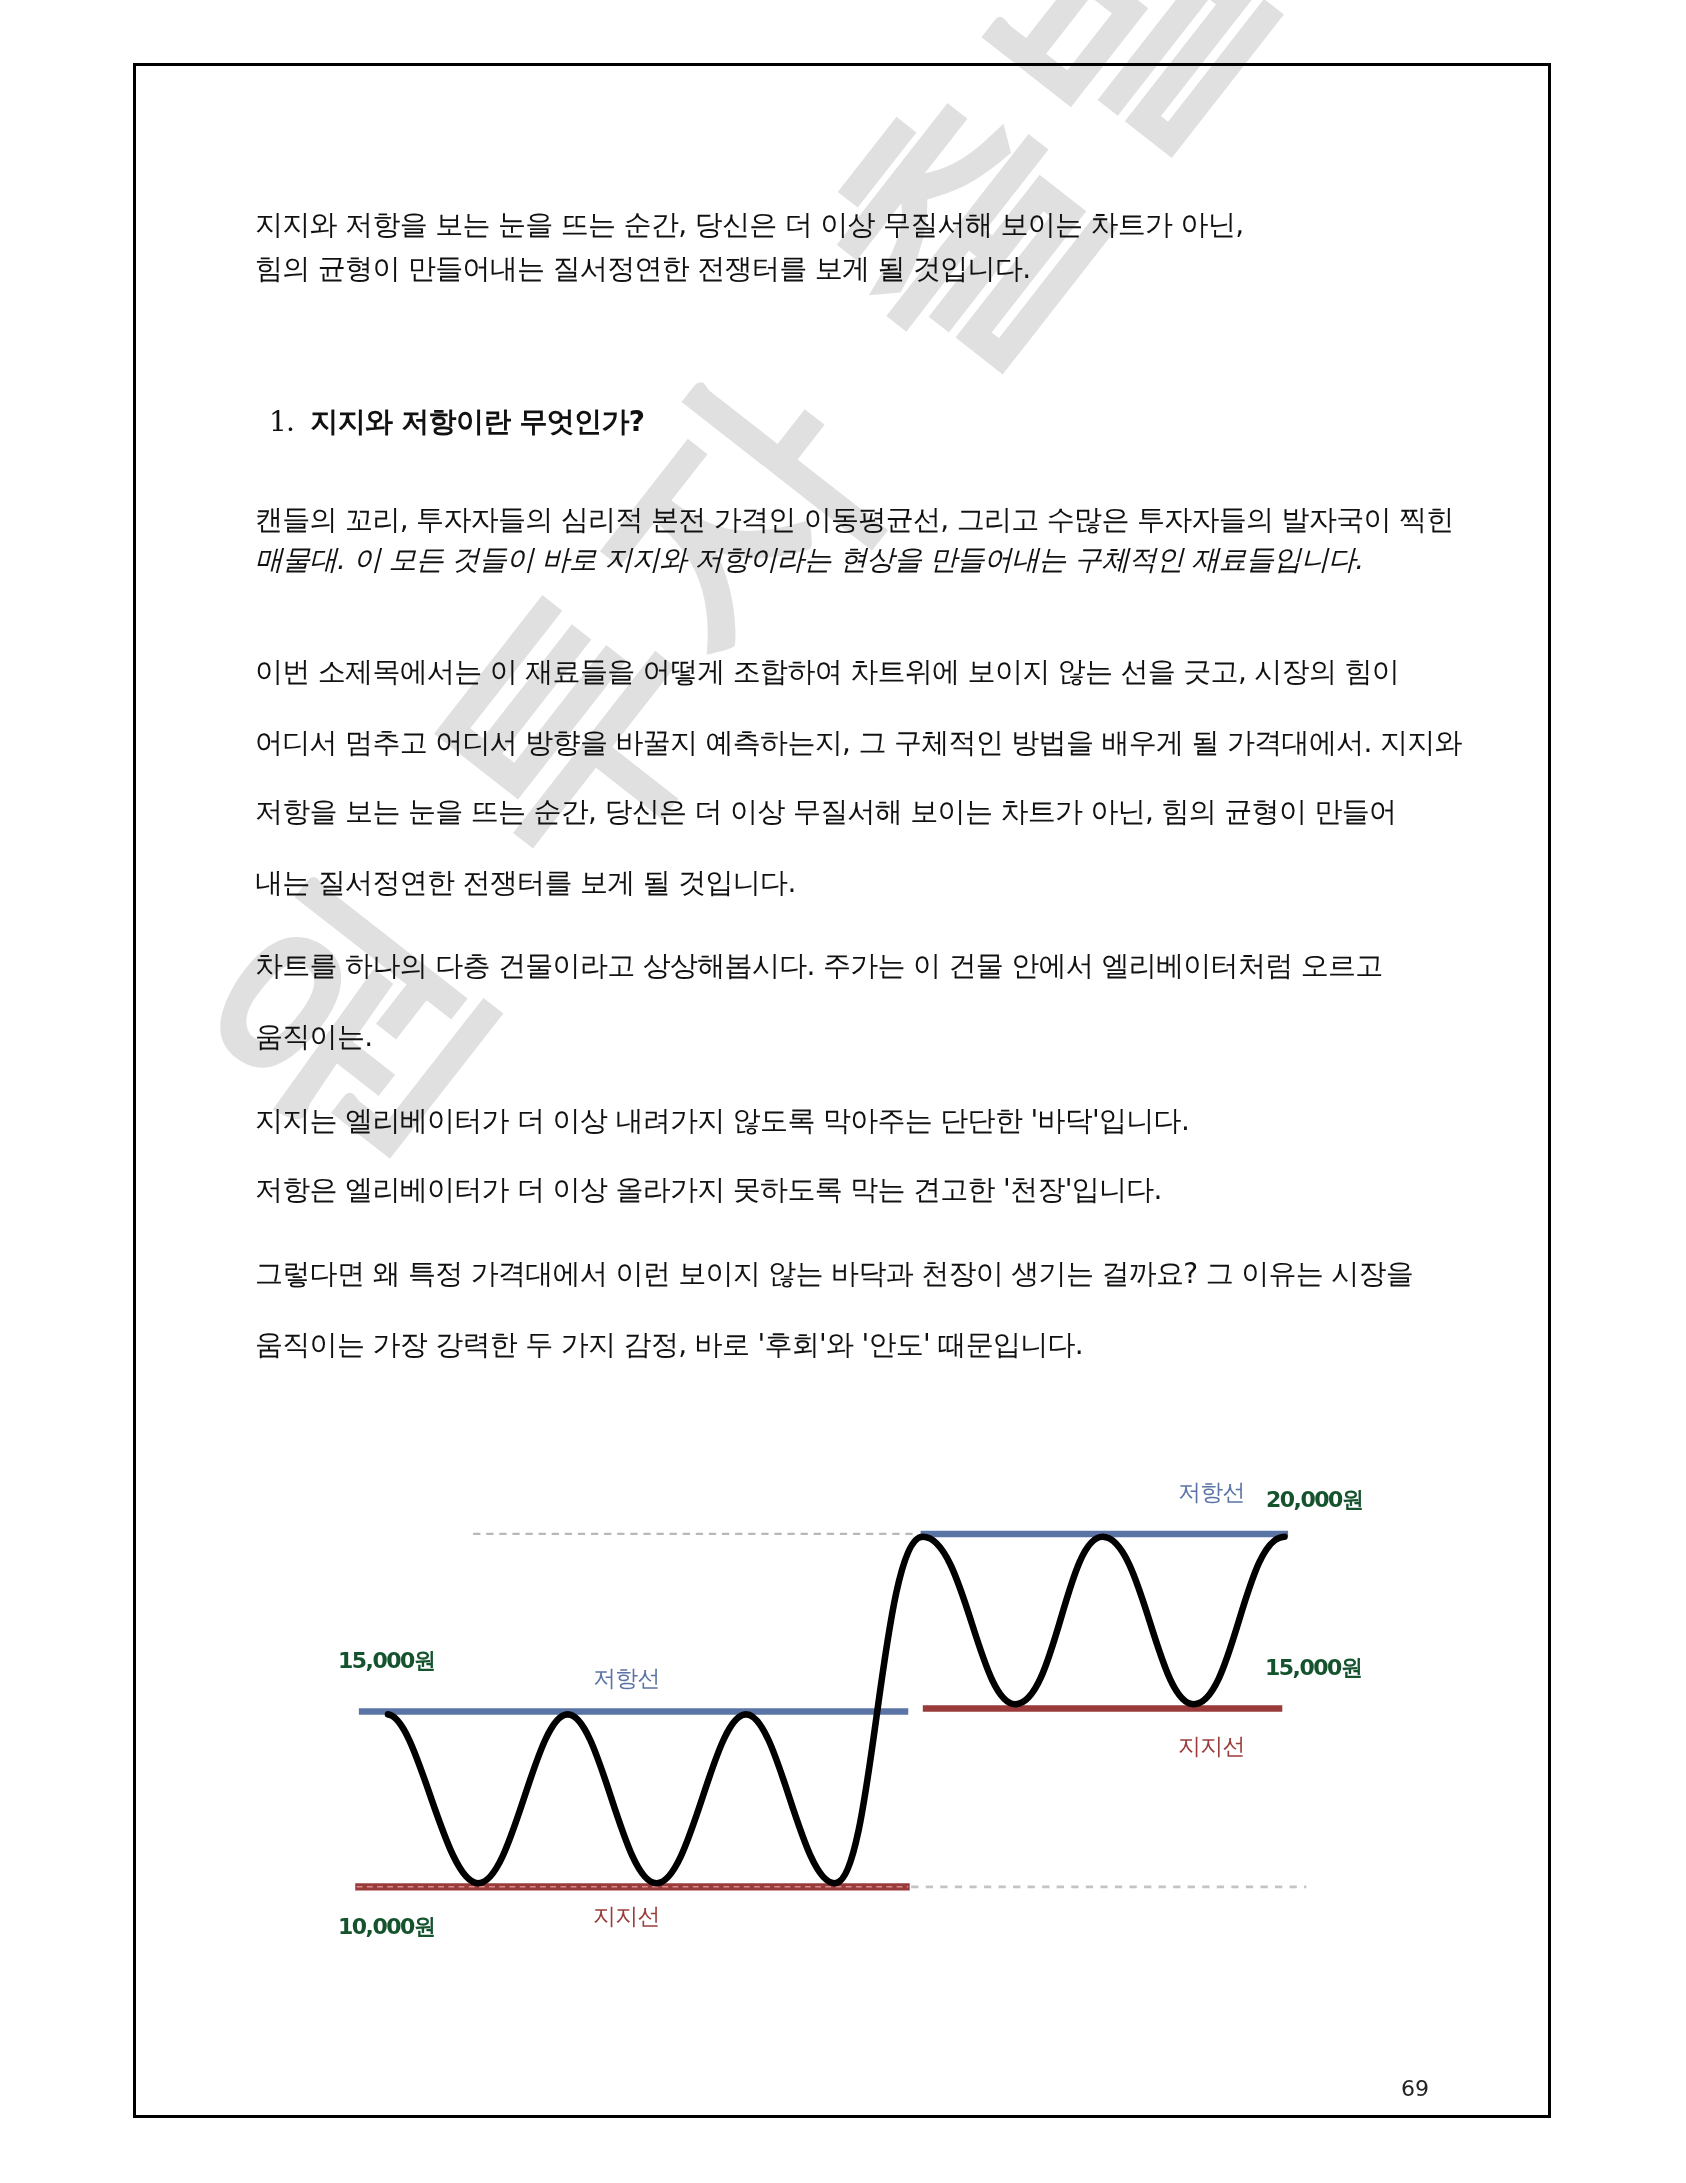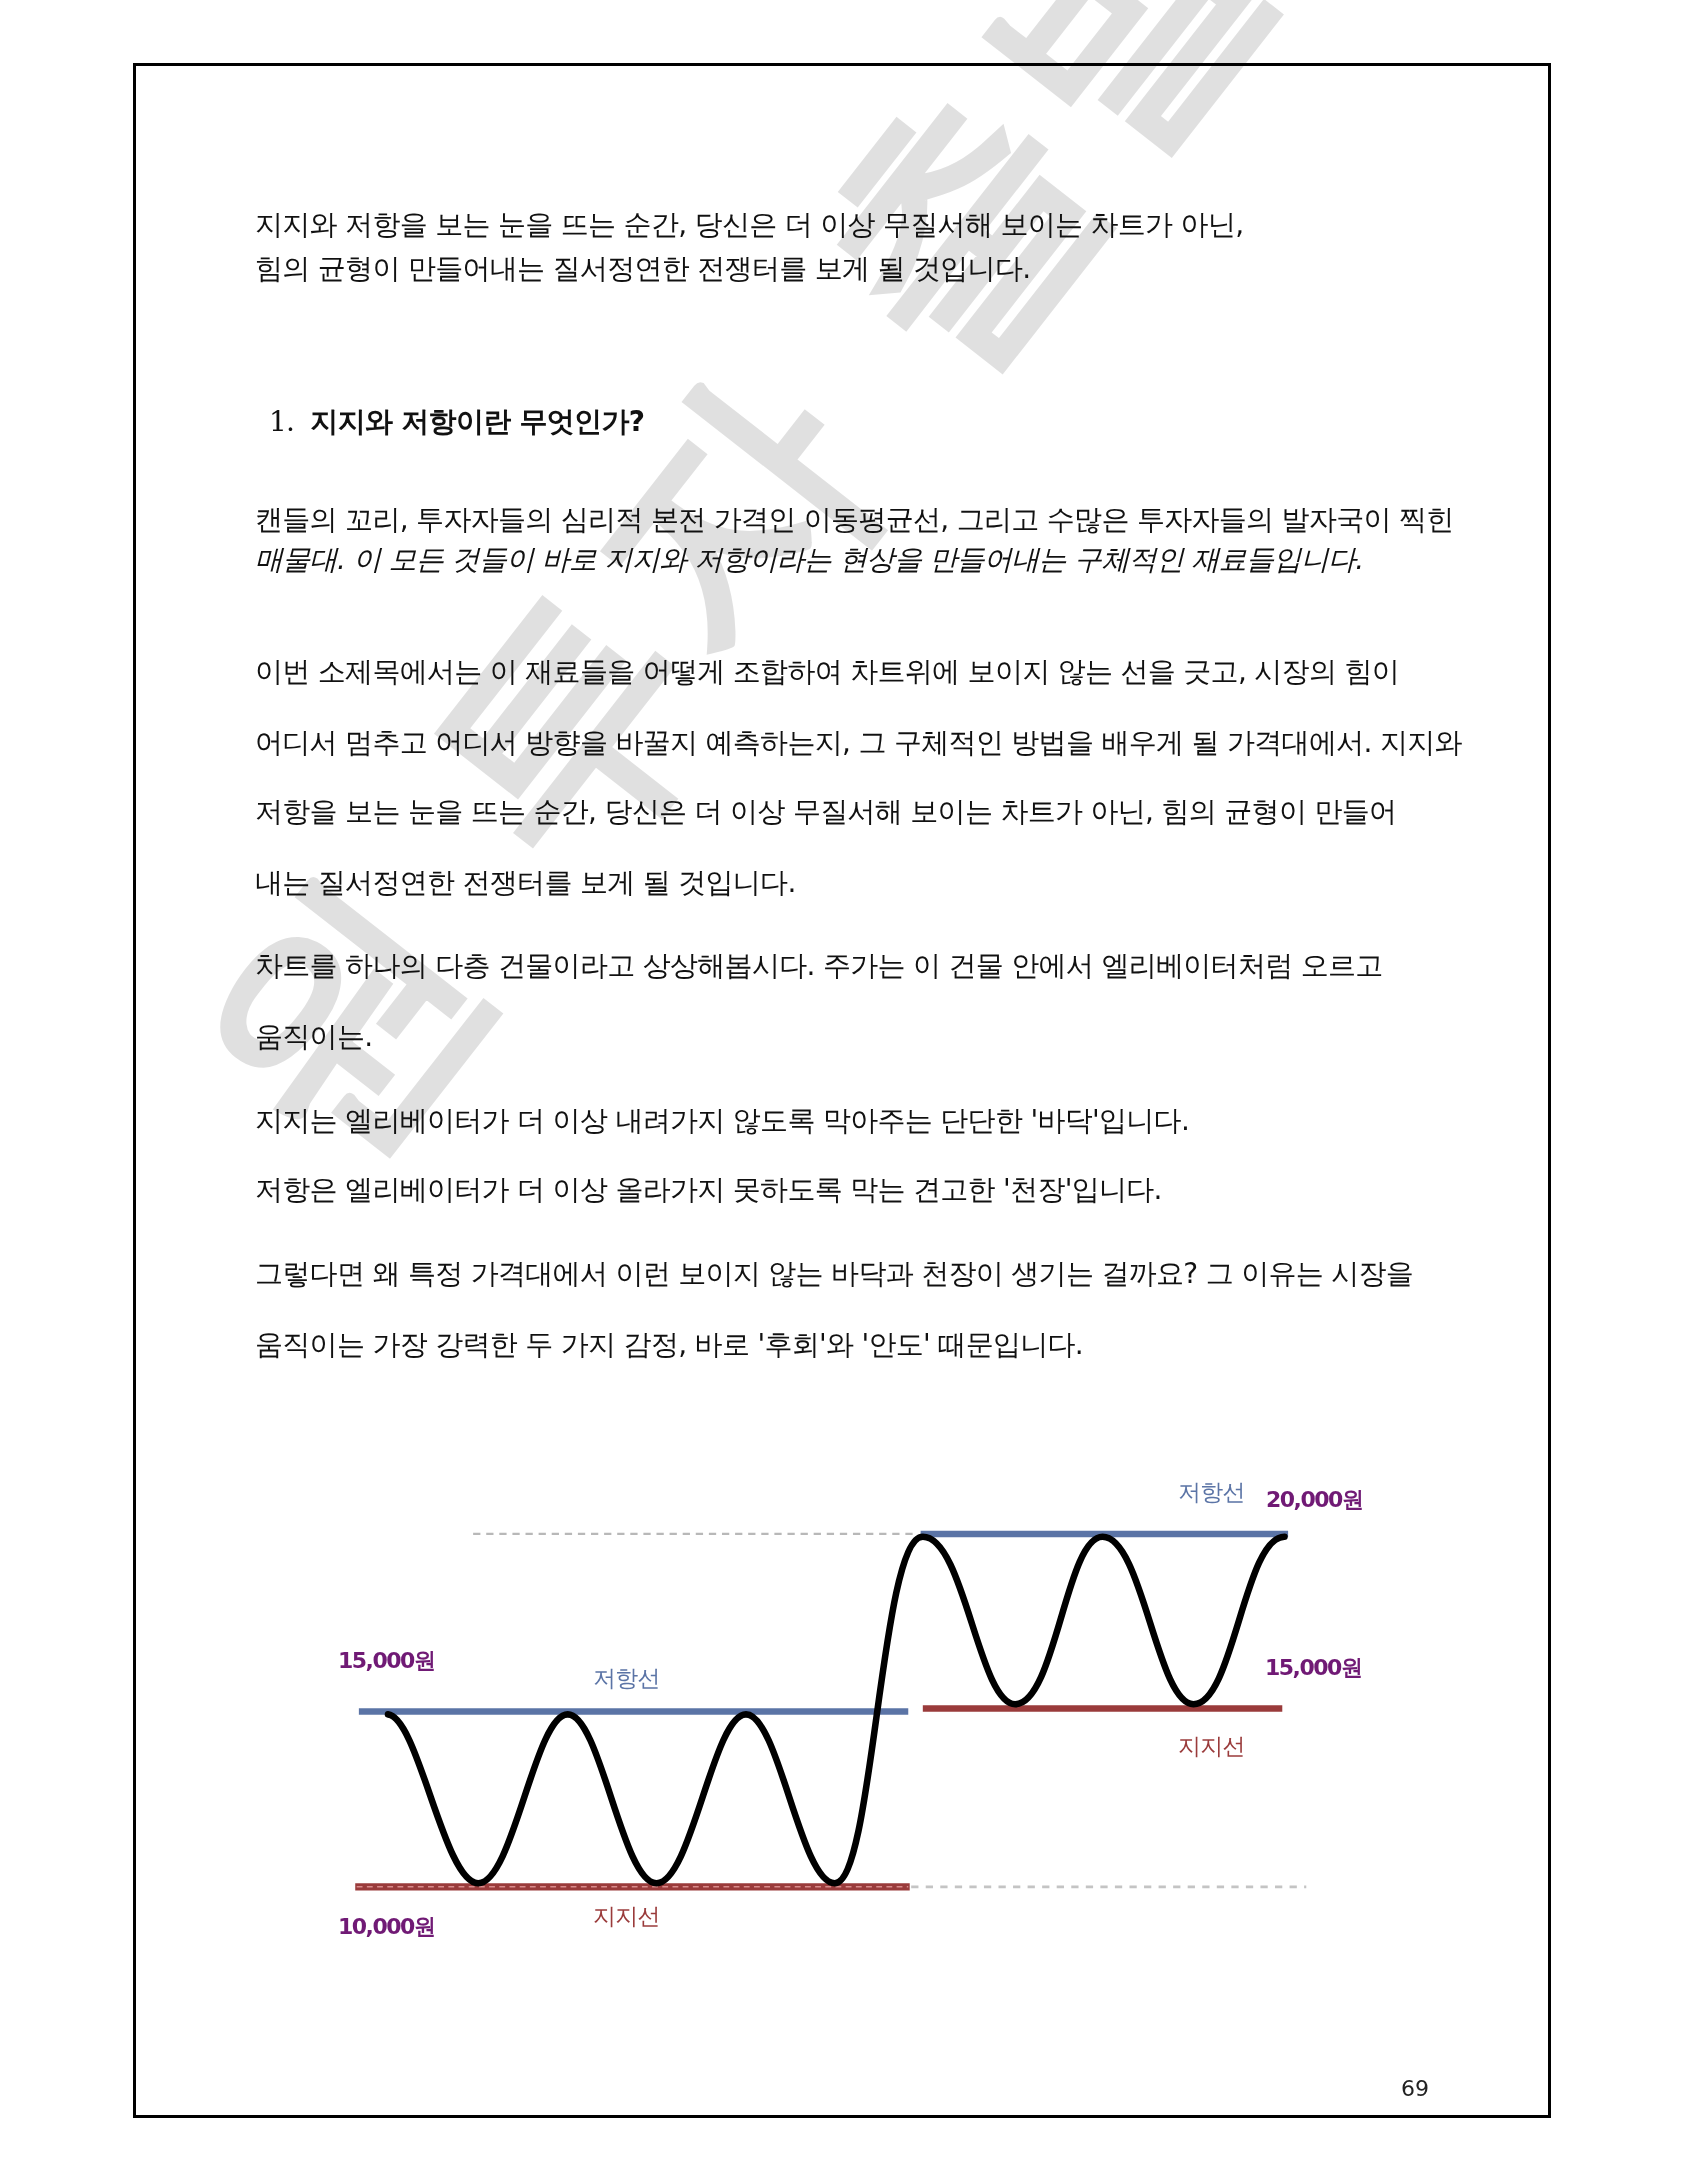--- a/index.html
+++ b/index.html
@@ -6,21 +6,21 @@
   body { width:1687px; height:2183px; position:relative; overflow:hidden; font-family:"DejaVu Sans", "Liberation Sans", sans-serif; color:#111; }
   .page-border { position:absolute; left:133px; top:63px; width:1412px; height:2049px; border:3.6px solid #000; box-sizing:content-box; }
   .line { position:absolute; left:255px; font-size:28px; line-height:35px; white-space:nowrap; letter-spacing:-0.7px; color:#111; }
   .line b { font-weight:normal; }
   .heading { position:absolute; left:269px; font-size:28px; line-height:35px; white-space:nowrap; font-weight:bold; letter-spacing:-0.7px; }
   .heading .num { font-family:"DejaVu Serif", "Liberation Serif", serif; font-weight:normal; margin-right:16px; }
   .page-number { position:absolute; left:1401px; top:2076px; font-size:22px; color:#222; }
   .watermark { position:absolute; left:262px; top:946px; font-size:262px; font-weight:bold; color:rgba(0,0,0,0.12); transform:rotate(-52deg); transform-origin:left center; white-space:nowrap; pointer-events:none; letter-spacing:7.3px; }
   .chart { position:absolute; left:0; top:0; width:1687px; height:2183px; pointer-events:none; }
   .chart-label { position:absolute; font-size:23px; white-space:nowrap; letter-spacing:-0.7px; }
-  .price-label { position:absolute; font-size:22px; font-weight:bold; white-space:nowrap; letter-spacing:-1.5px; color:#701a75; }
+  .price-label { position:absolute; font-size:22px; font-weight:bold; white-space:nowrap; letter-spacing:-1.5px; color:#14532d; }
 </style>
 </head>
 <body>
 
 <div class="page-border"></div>
 
 <div class="watermark">원 투자 출발</div>
 
 <div class="line" style="top:172px;margin-top:35px;">지지와 저항을 보는 눈을 뜨는 순간, 당신은 더 이상 무질서해 보이는 차트가 아닌,</div>
 <div class="line" style="top:251px;"><b>힘의 균형이 만들어내는 질서정연한 전쟁터</b><span>를 보게 될 것입니다.</span></div>

